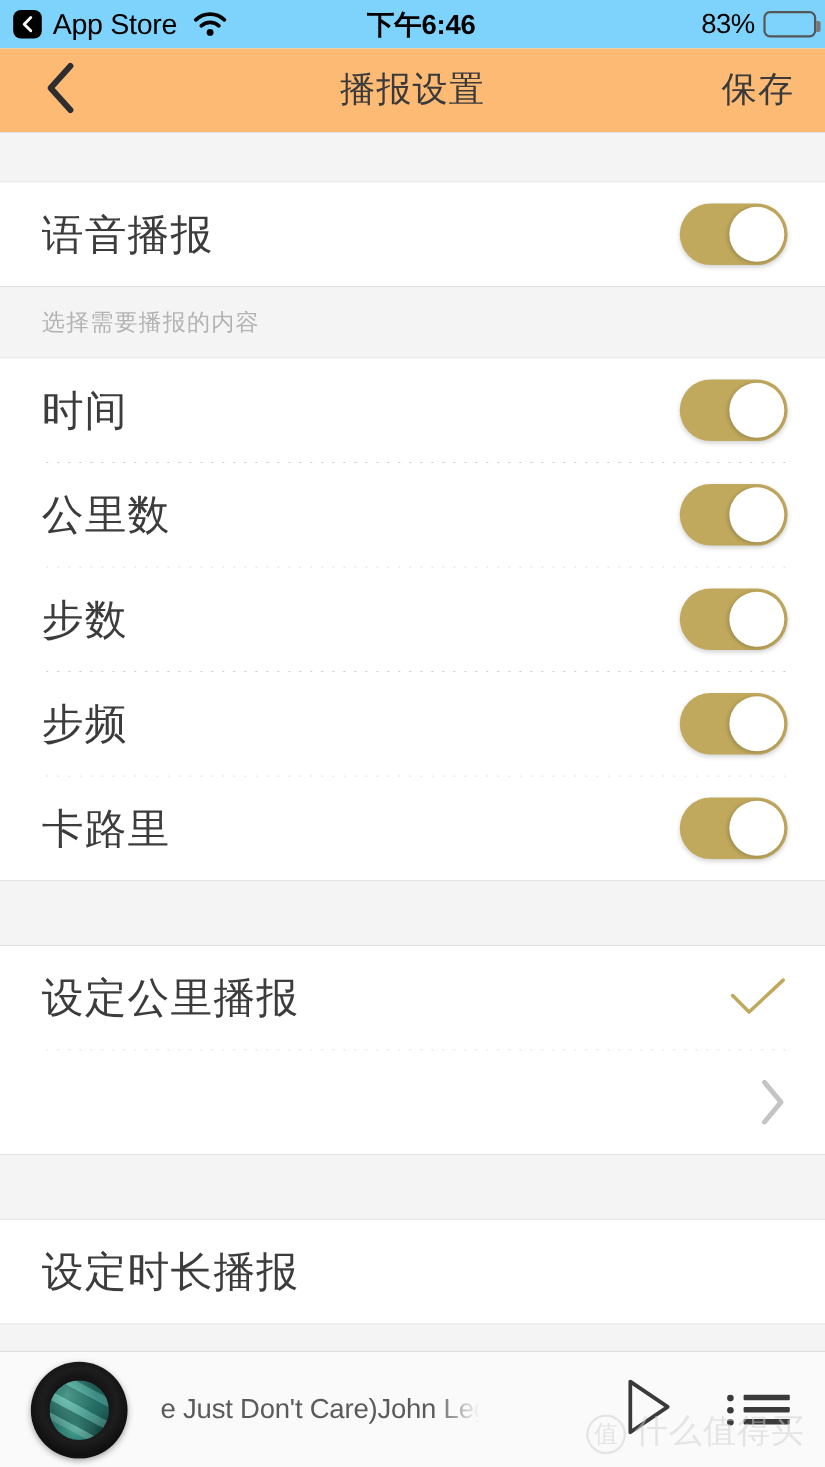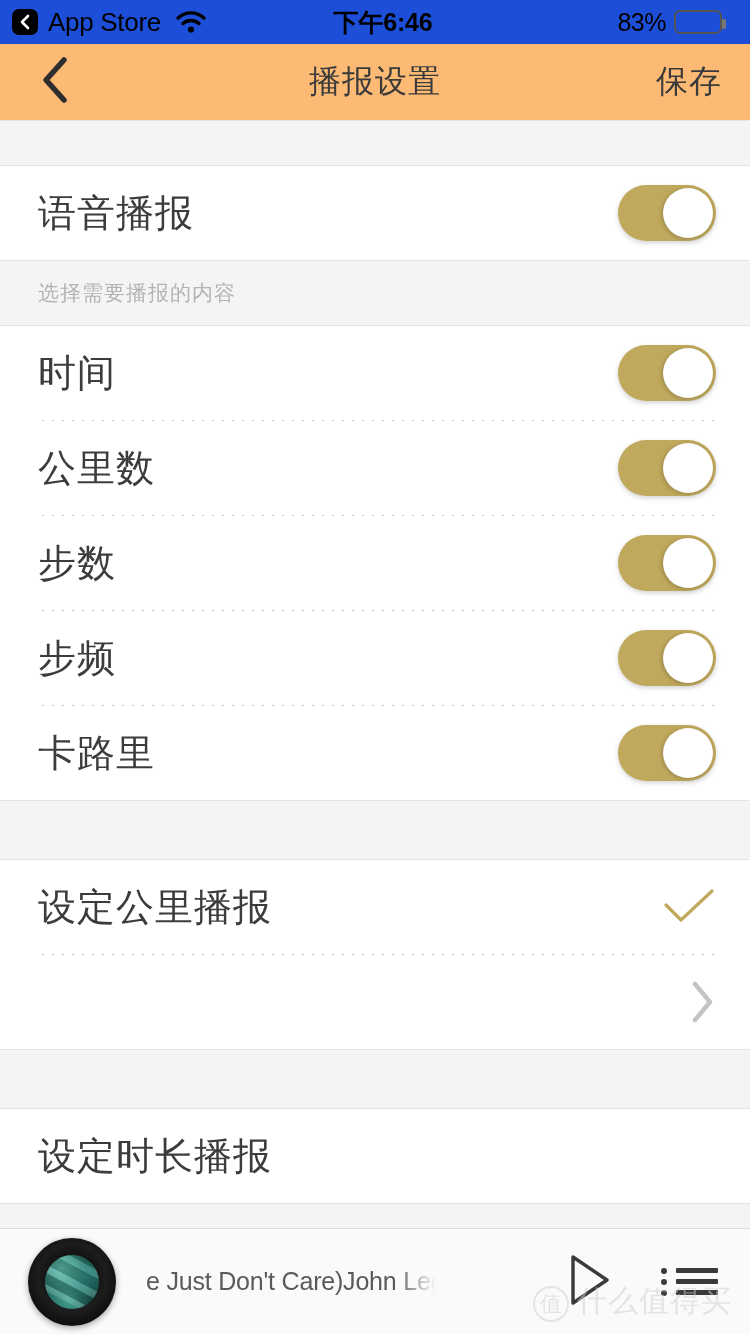--- a/index.html
+++ b/index.html
@@ -5,38 +5,38 @@
   * { margin:0; padding:0; box-sizing:border-box; }
   html, body {
     width:750px; height:1334px;
     font-family:"Liberation Sans","DejaVu Sans",sans-serif;
     background:#ffffff; overflow:hidden;
   }
   .screen { position:relative; width:750px; height:1334px; background:#fdfdfd; }
 
   
   .statusbar {
-    height:44px; background:#1d4ed8;
+    height:44px; background:#7dd3fc;
     display:flex; align-items:center; position:relative;
   }
   .sb-left { display:flex; align-items:center; gap:10px; padding-left:12px; }
   .back-badge {
     width:26px; height:26px; border-radius:7px; background:#000;
     display:flex; align-items:center; justify-content:center;
   }
   .back-badge svg { display:block; }
   .sb-appname { font-size:26px; color:#000; letter-spacing:-0.3px; }
   .wifi { margin-left:4px; display:flex; align-items:center; }
   .sb-center {
     position:absolute; left:16px; right:0; text-align:center;
     font-size:25px; font-weight:bold; color:#000; letter-spacing:-0.2px;
     pointer-events:none;
   }
   .sb-right {
-    margin-left:auto; padding-right:28px;
+    margin-left:auto; padding-right:8px;
     display:flex; align-items:center; gap:8px;
   }
   .sb-batt-pct { font-size:25px; color:#000; letter-spacing:-0.5px; }
   .batt {
     width:48px; height:24px; border:2px solid #555; border-radius:6px;
     position:relative; padding:2px;
   }
   .batt-fill { height:100%; background:#000; border-radius:2px; }
   .batt-cap {
     position:absolute; right:-6px; top:7px; width:4px; height:10px;

